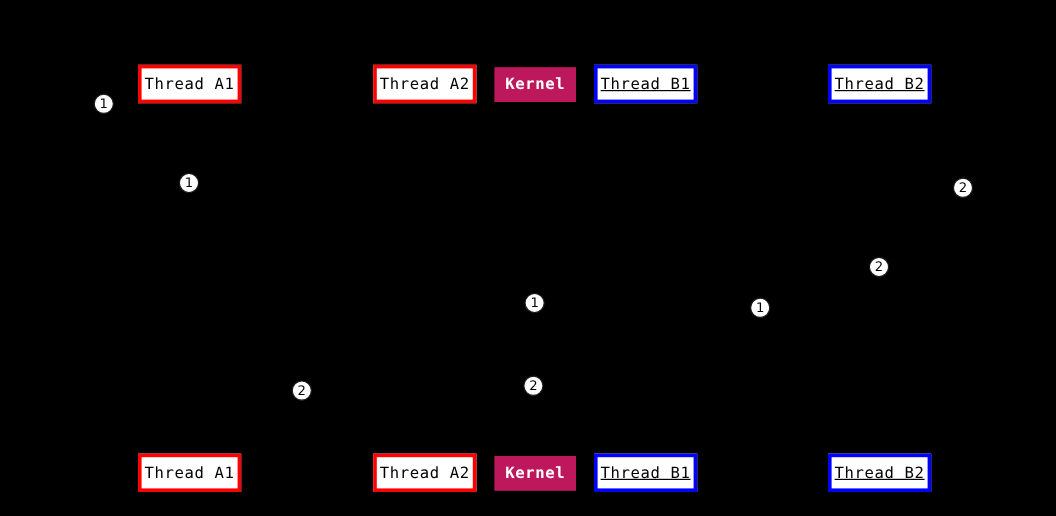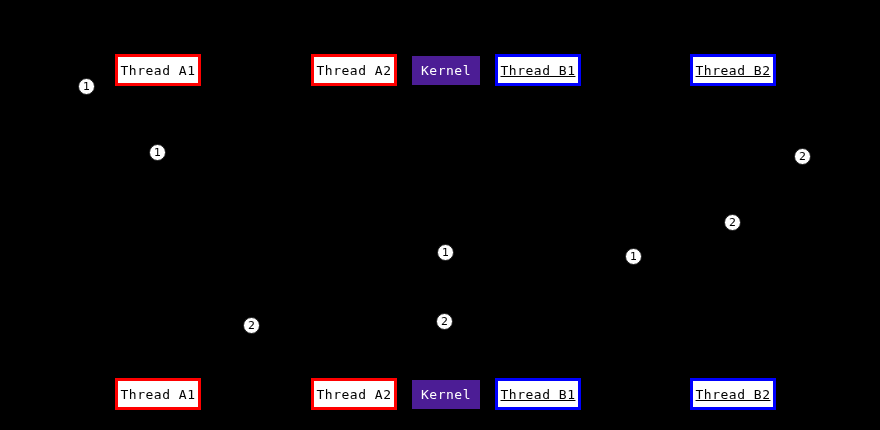--- a/index.html
+++ b/index.html
@@ -36,23 +36,24 @@
     border: 3px solid #FF0000;
     color: #000000;
   }
   .participant.style-blue {
     background: #FFFFFF;
     border: 3px solid #0000FF;
     color: #000000;
     text-decoration: underline;
   }
   .participant.style-solid-blue {
-    background: #4c1d95;
+    background: #be185d;
     border: 0 none;
     color: #FFFFFF;
+    font-weight: bold;
   }
 
   
   .lifeline {
     position: absolute;
     width: 1px;
     background: #000000;
     top: 86px;
     height: 292px;
   }

